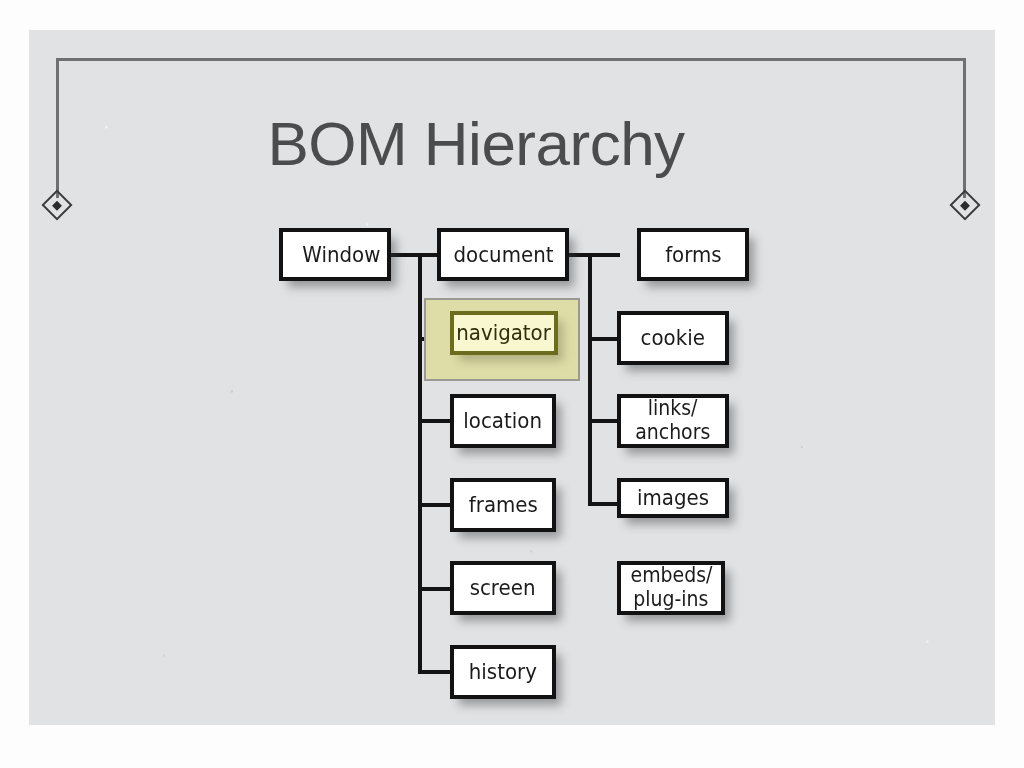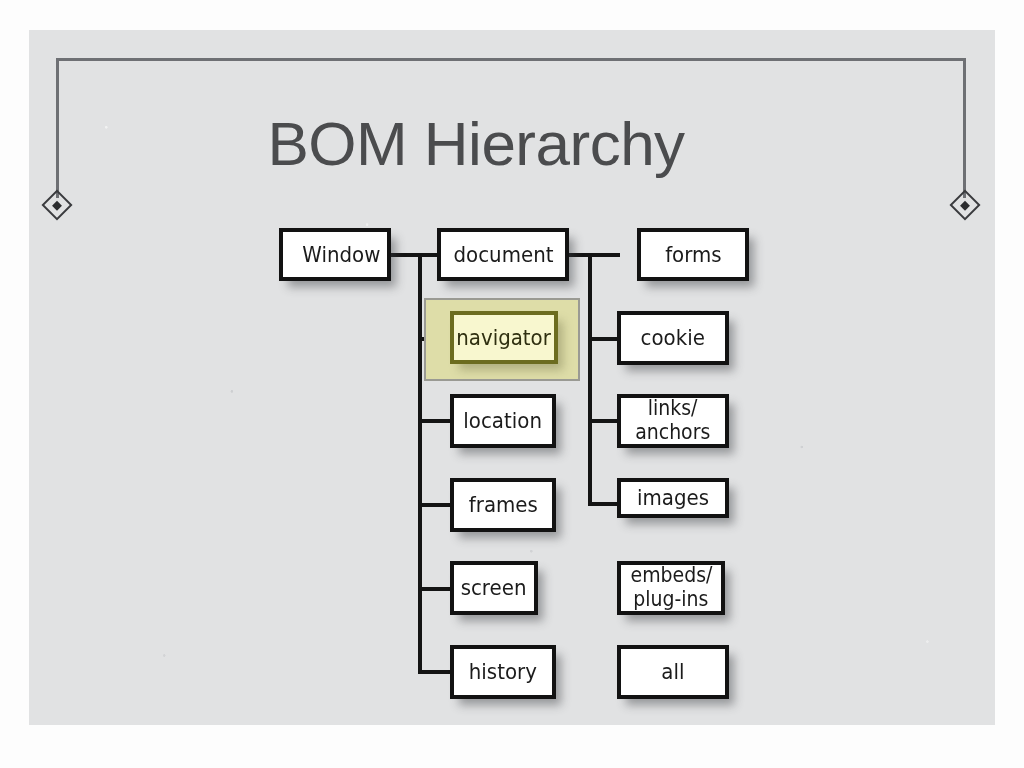--- a/index.html
+++ b/index.html
@@ -210,33 +210,33 @@
 
     <div class="node" style="left:279px; top:228px; width:112px; height:53px;padding-left:12px;">
       <span class="label">Window</span>
     </div>
 
     <div class="node" style="left:437px; top:228px; width:132px; height:53px;">
       <span class="label">document</span>
     </div>
 
     <div class="highlight-frame" style="left:424px; top:298px; width:156px; height:83px;"></div>
-    <div class="node selected" style="left:450px; top:311px; width:108px; height:53px;">
+    <div class="node selected" style="left:450px; top:311px; width:108px; height:44px;">
       <span class="label">navigator</span>
     </div>
 
     <div class="node" style="left:450px; top:394px; width:106px; height:54px;">
       <span class="label">location</span>
     </div>
 
     <div class="node" style="left:450px; top:478px; width:106px; height:54px;">
       <span class="label">frames</span>
     </div>
 
-    <div class="node" style="left:450px; top:561px; width:88px; height:54px;">
+    <div class="node" style="left:450px; top:561px; width:106px; height:54px;">
       <span class="label">screen</span>
     </div>
 
     <div class="node" style="left:450px; top:645px; width:106px; height:54px;">
       <span class="label">history</span>
     </div>
 
     <div class="node" style="left:617px; top:228px; width:112px; height:53px;margin-left:20px;">
       <span class="label">forms</span>
     </div>
@@ -252,18 +252,15 @@
 
     <div class="node" style="left:617px; top:478px; width:112px; height:40px;">
       <span class="label">images</span>
     </div>
 
     <div class="node two-line" style="left:617px; top:561px; width:108px; height:54px; flex-direction:column;">
       <span class="label">embeds/</span>
       <span class="label">plug-ins</span>
     </div>
 
-    <div class="node" style="left:617px; top:645px; width:112px; height:54px;">
-      <span class="label">all</span>
-    </div>
 
   </div>
 </div>
 
 </body></html>

